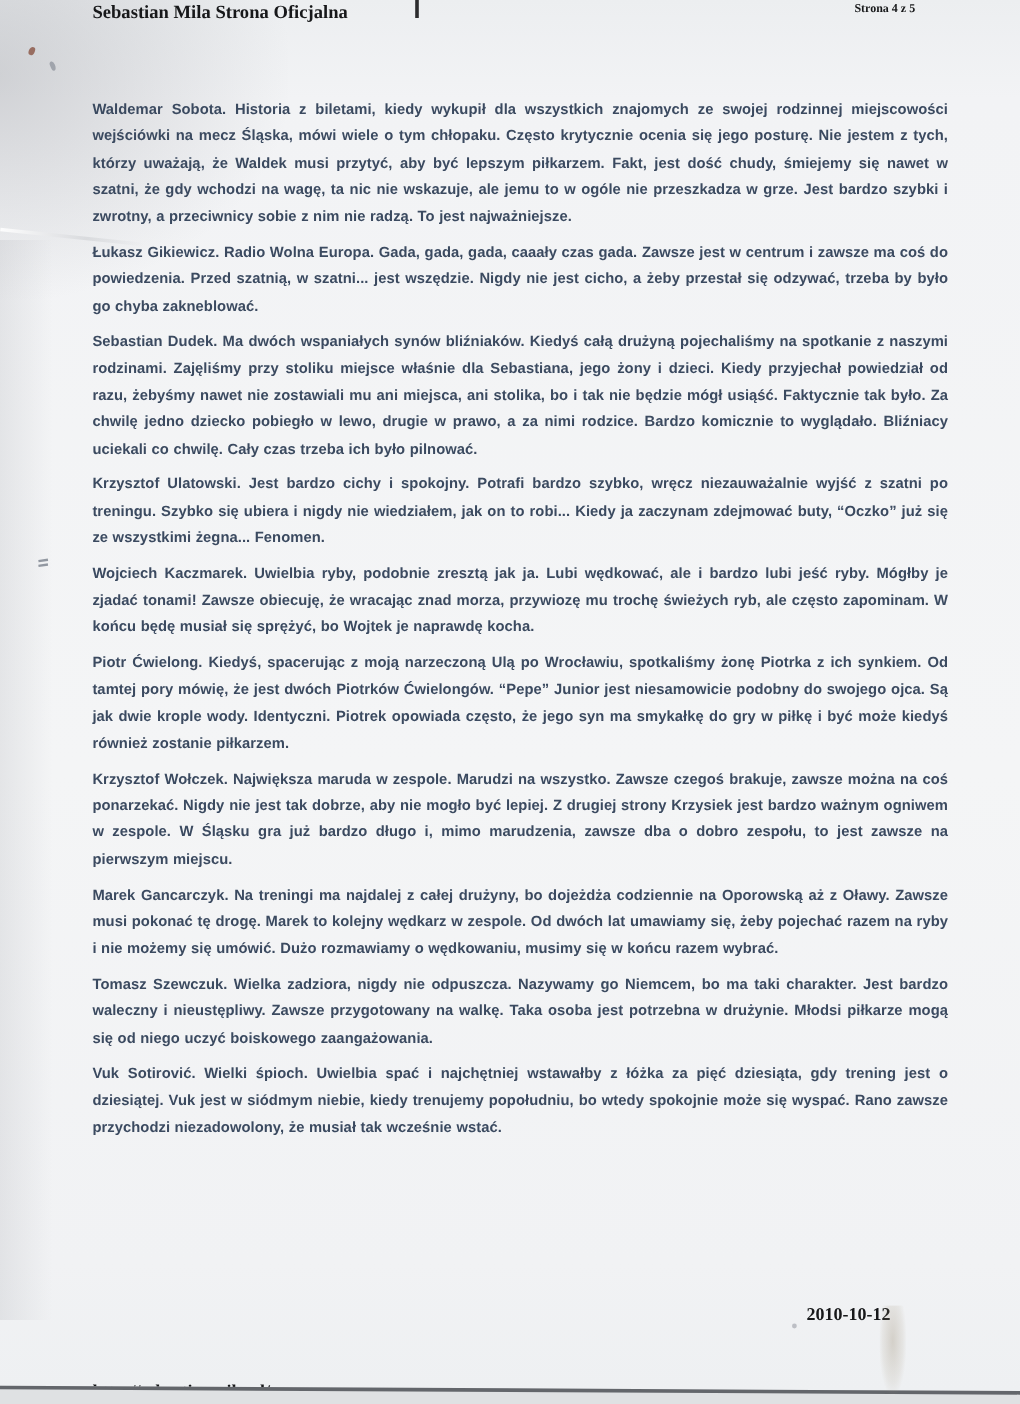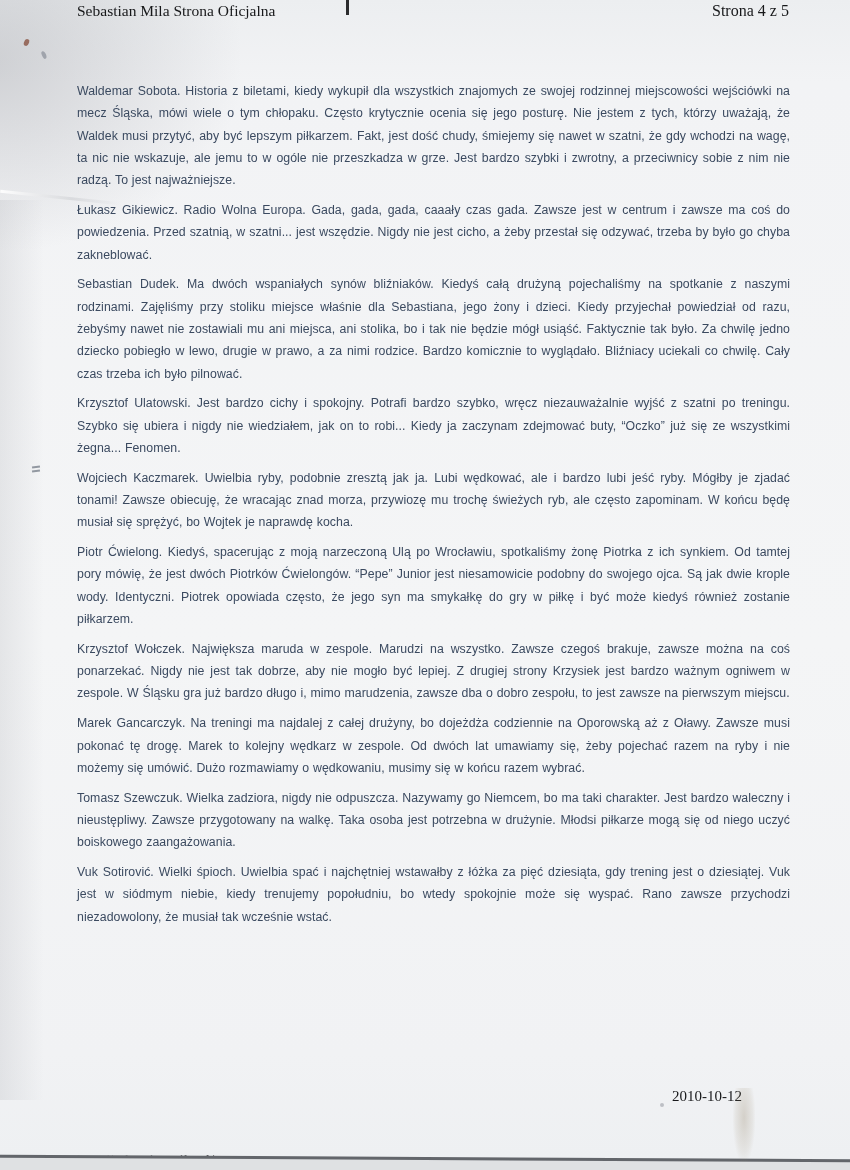--- a/index.html
+++ b/index.html
@@ -1,19 +1,20 @@
 <!DOCTYPE html>
 <html><head>
 <meta charset="utf-8">
 <style>
   html,body { margin:0; padding:0; background:#e7e8ea; }
   .page {
     position:relative; width:850px; height:1170px; overflow:hidden;
     background: linear-gradient(180deg, #eceef0 0%, #f2f3f5 7%, #f4f5f6 55%, #f1f2f4 90%, #eef0f2 99%);
     font-family:"Liberation Sans", sans-serif;
+    font-weight:bold;
   }
   
   .shade-topleft { position:absolute; left:0; top:0; width:240px; height:250px;
     background: radial-gradient(ellipse at -5% 25%, rgba(150,152,158,0.38), rgba(170,172,178,0.18) 45%, transparent 72%); }
   .shade-left { position:absolute; left:0; top:200px; width:55px; height:900px;
     background: linear-gradient(90deg, rgba(170,172,178,0.22), transparent 80%); }
   .crease-topleft { position:absolute; left:0; top:196px; width:120px; height:3px;
     background: linear-gradient(90deg, rgba(255,255,255,0.9), rgba(200,202,206,0.5) 60%, transparent); transform:rotate(6deg); }
   .paper-bottom { position:absolute; left:-10px; top:1157px; width:880px; height:40px;
     background:#dfe1e3; border-top:3px solid #606artifact368; border-top:3px solid #63666b; transform:rotate(0.3deg); }
@@ -24,21 +25,21 @@
     background:#8d5a4b; border-radius:60% 40% 55% 45%; opacity:.85; transform:rotate(18deg); }
   .speck-comma { position:absolute; left:42px; top:51px; width:4px; height:8px;
     background:#8d939c; border-radius:50% 50% 60% 40%; opacity:.75; transform:rotate(-25deg); }
   .mark-left-mid { position:absolute; left:32px; top:466px; width:8px; height:7px; opacity:.8; }
   .mark-left-mid::before, .mark-left-mid::after { content:""; display:block; height:2px; background:#7b828d; margin-bottom:2px; transform:rotate(-8deg); }
   .speck-bottom { position:absolute; left:660px; top:1103px; width:4px; height:4px; background:#9b9fa6; border-radius:50%; opacity:.6; }
 
   
   .serif { font-family:"Liberation Serif", serif; color:#17181a; }
   .header-left  { position:absolute; left:77px; top:2px;  font-size:15.5px; }
-  .header-right { position:absolute; left:712px; top:2px; font-size:16px; }
+  .header-right { position:absolute; left:712px; top:2px; font-size:10px; }
   .footer-left  { position:absolute; left:77px; top:1152px; font-size:15px; }
   .footer-right { position:absolute; left:672px; top:1088px; font-size:15px; }
 
   
   .content { position:absolute; left:77px; top:80px; width:713px; color:#3b4a60; }
   .content p {
     margin:0 0 7.5px 0; font-size:12.3px; line-height:22.3px;
     text-align:justify; letter-spacing:0.05px; word-spacing:0.3px;
   }
 </style>

